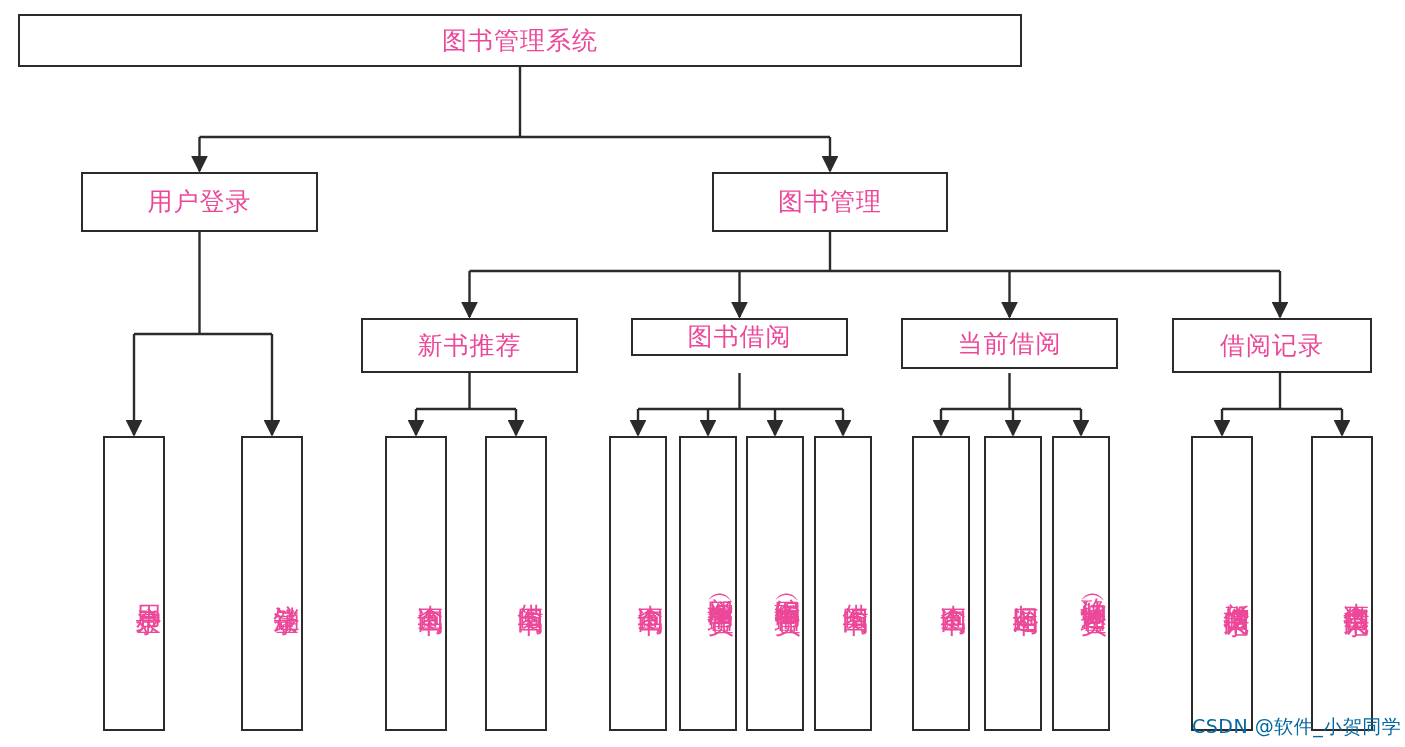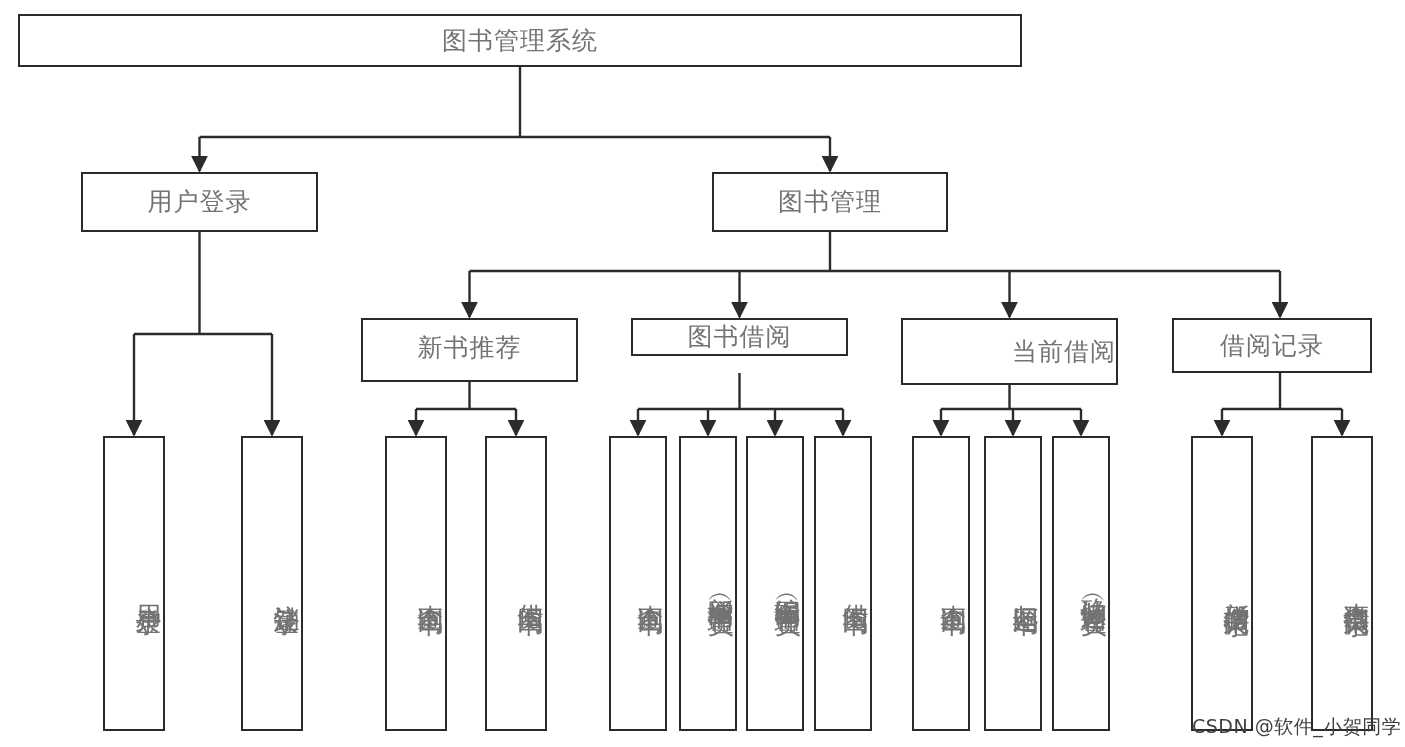--- a/index.html
+++ b/index.html
@@ -26,21 +26,21 @@
     pointer-events: none;
   }
   .node {
     position: absolute;
     box-sizing: border-box;
     background: #ffffff;
     border: 2px solid #2b2b2b;
     display: flex;
     align-items: center;
     justify-content: center;
-    color: #737373;
+    color: #ec4899;
   }
   .node-h {
     font-size: 25px;
     letter-spacing: 1px;
     line-height: 1.1;
     white-space: nowrap;
   }
   .node-v {
     writing-mode: vertical-rl;
     text-orientation: upright;
@@ -114,27 +114,27 @@
     <span>图书管理系统</span>
   </div>
 
   <div class="node node-h" style="left: 81px; top: 172px; width: 237px; height: 60px;">
     <span>用户登录</span>
   </div>
   <div class="node node-h" style="left: 712px; top: 172px; width: 236px; height: 60px;">
     <span>图书管理</span>
   </div>
 
-  <div class="node node-h" style="left: 361px; top: 318px; width: 217px; height: 64px; font-family: Liberation Mono, monospace;">
+  <div class="node node-h" style="left: 361px; top: 318px; width: 217px; height: 55px;">
     <span>新书推荐</span>
   </div>
   <div class="node node-h" style="left: 631px; top: 318px; width: 217px; height: 38px;">
     <span>图书借阅</span>
   </div>
-  <div class="node node-h" style="left: 901px; top: 318px; width: 217px; height: 67px; justify-content: flex-end;">
+  <div class="node node-h" style="left: 901px; top: 318px; width: 217px; height: 51px;">
     <span>当前借阅</span>
   </div>
   <div class="node node-h" style="left: 1172px; top: 318px; width: 200px; height: 55px;">
     <span>借阅记录</span>
   </div>
 
   <div class="node node-v" style="left: 103px; top: 436px; width: 62px; height: 295px;">
     <span>用户登录</span>
   </div>
   <div class="node node-v" style="left: 241px; top: 436px; width: 62px; height: 295px;">
@@ -167,15 +167,15 @@
   <div class="node node-v tall" style="left: 1052px; top: 436px; width: 58px; height: 295px;">
     <span>确认归还（管理员）</span>
   </div>
   <div class="node node-v" style="left: 1191px; top: 436px; width: 62px; height: 295px;">
     <span>新增借阅记录</span>
   </div>
   <div class="node node-v" style="left: 1311px; top: 436px; width: 62px; height: 295px;">
     <span>查询借阅记录</span>
   </div>
 
-  <div class="watermark" style="left: 1192px; top: 714px; color: #404040;">CSDN @软件_小贺同学</div>
+  <div class="watermark" style="left: 1192px; top: 714px; color: #0369a1;">CSDN @软件_小贺同学</div>
 
 </div>
 
 </body></html>

